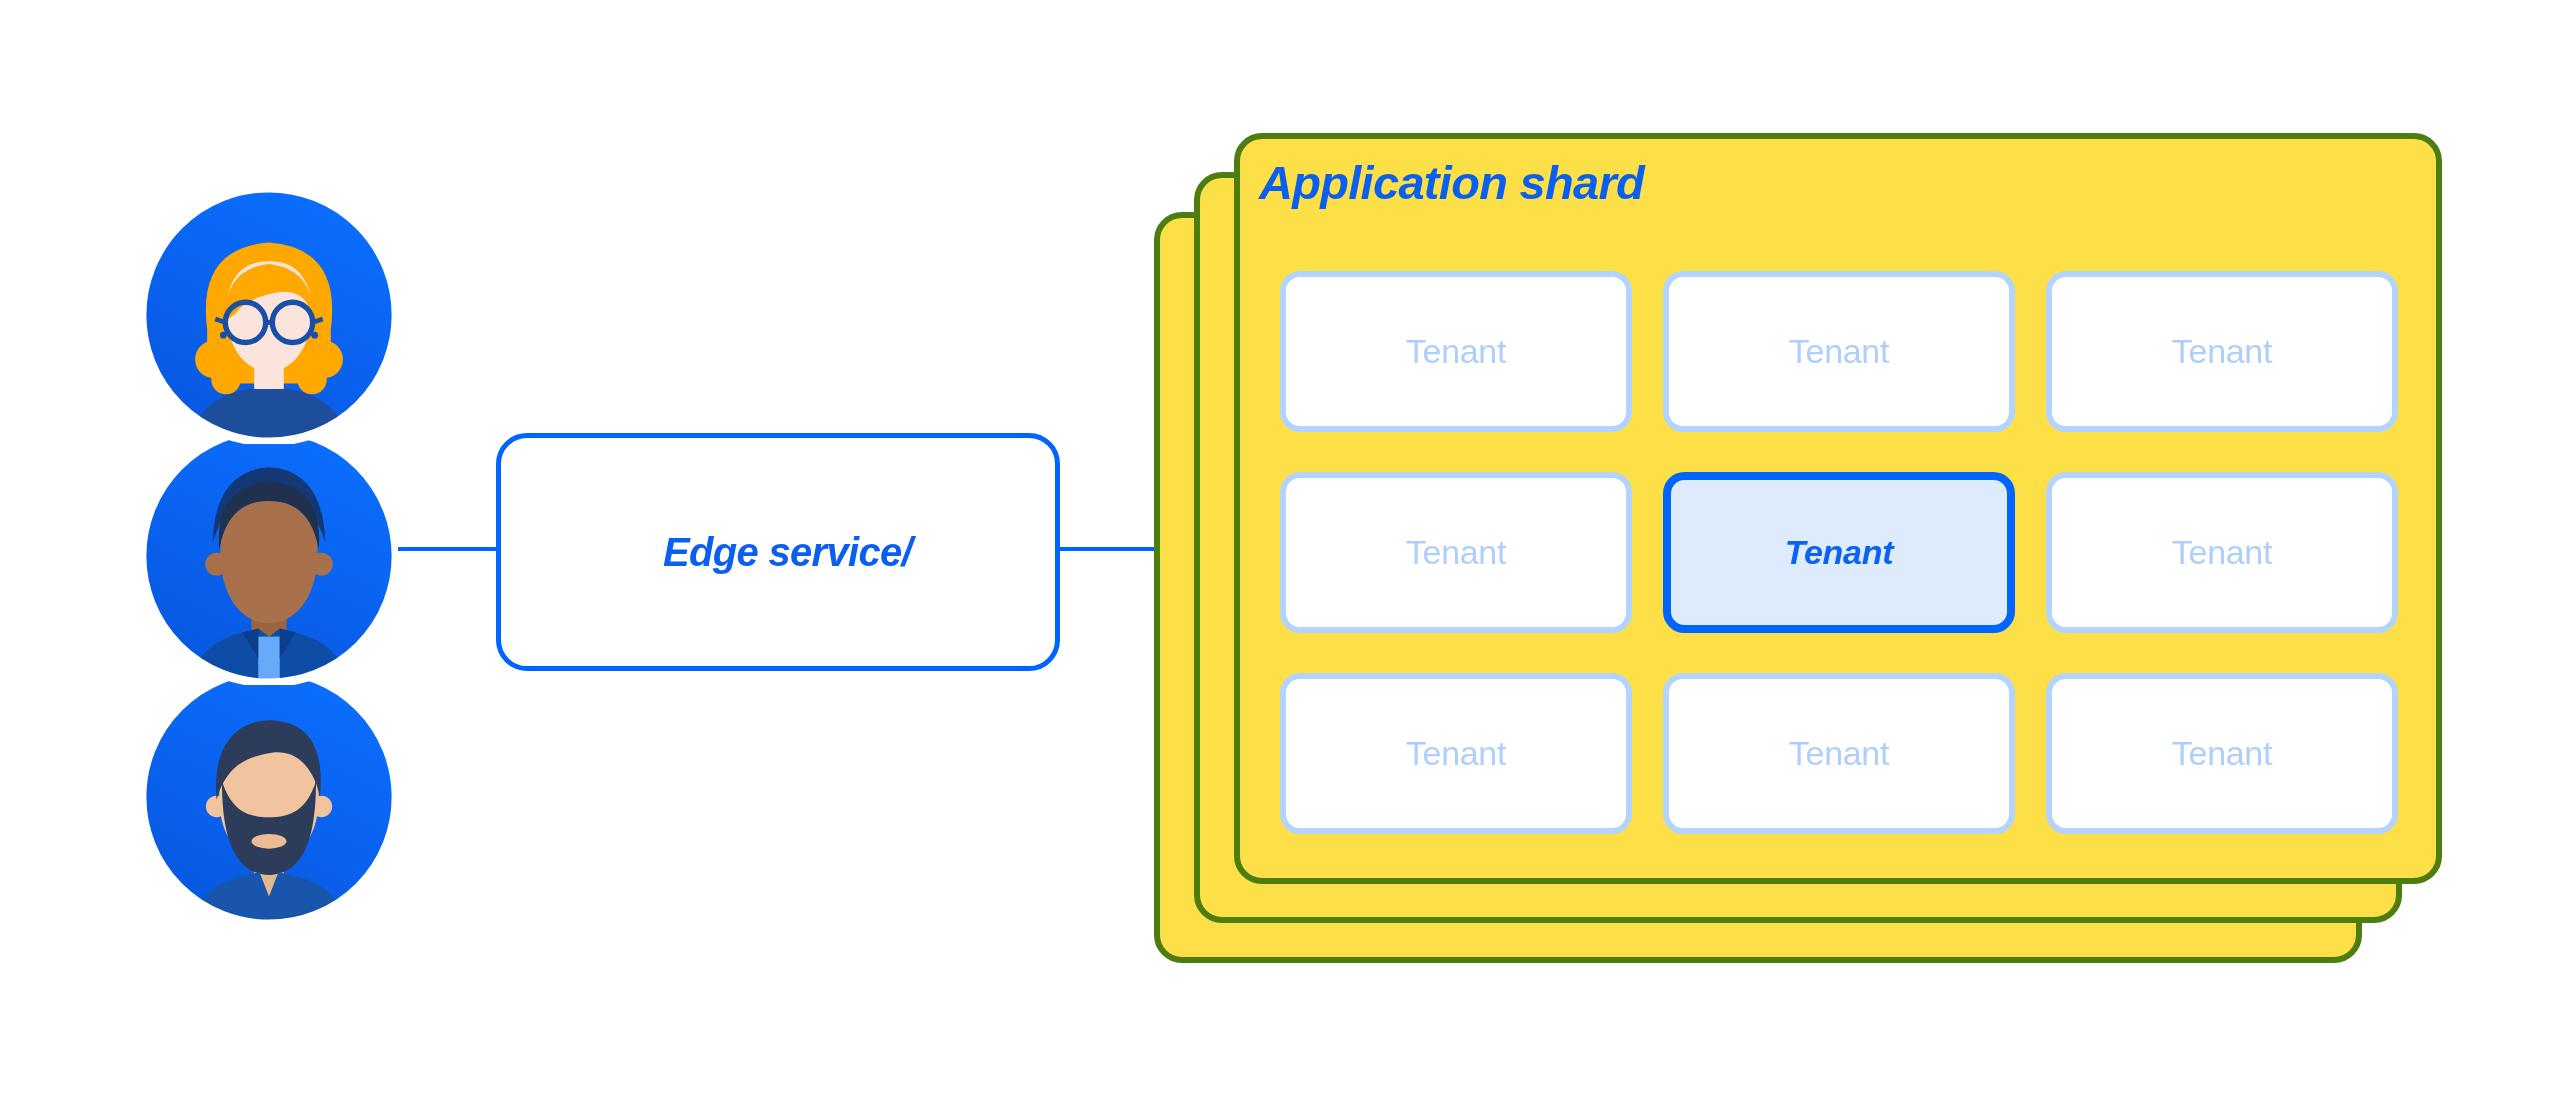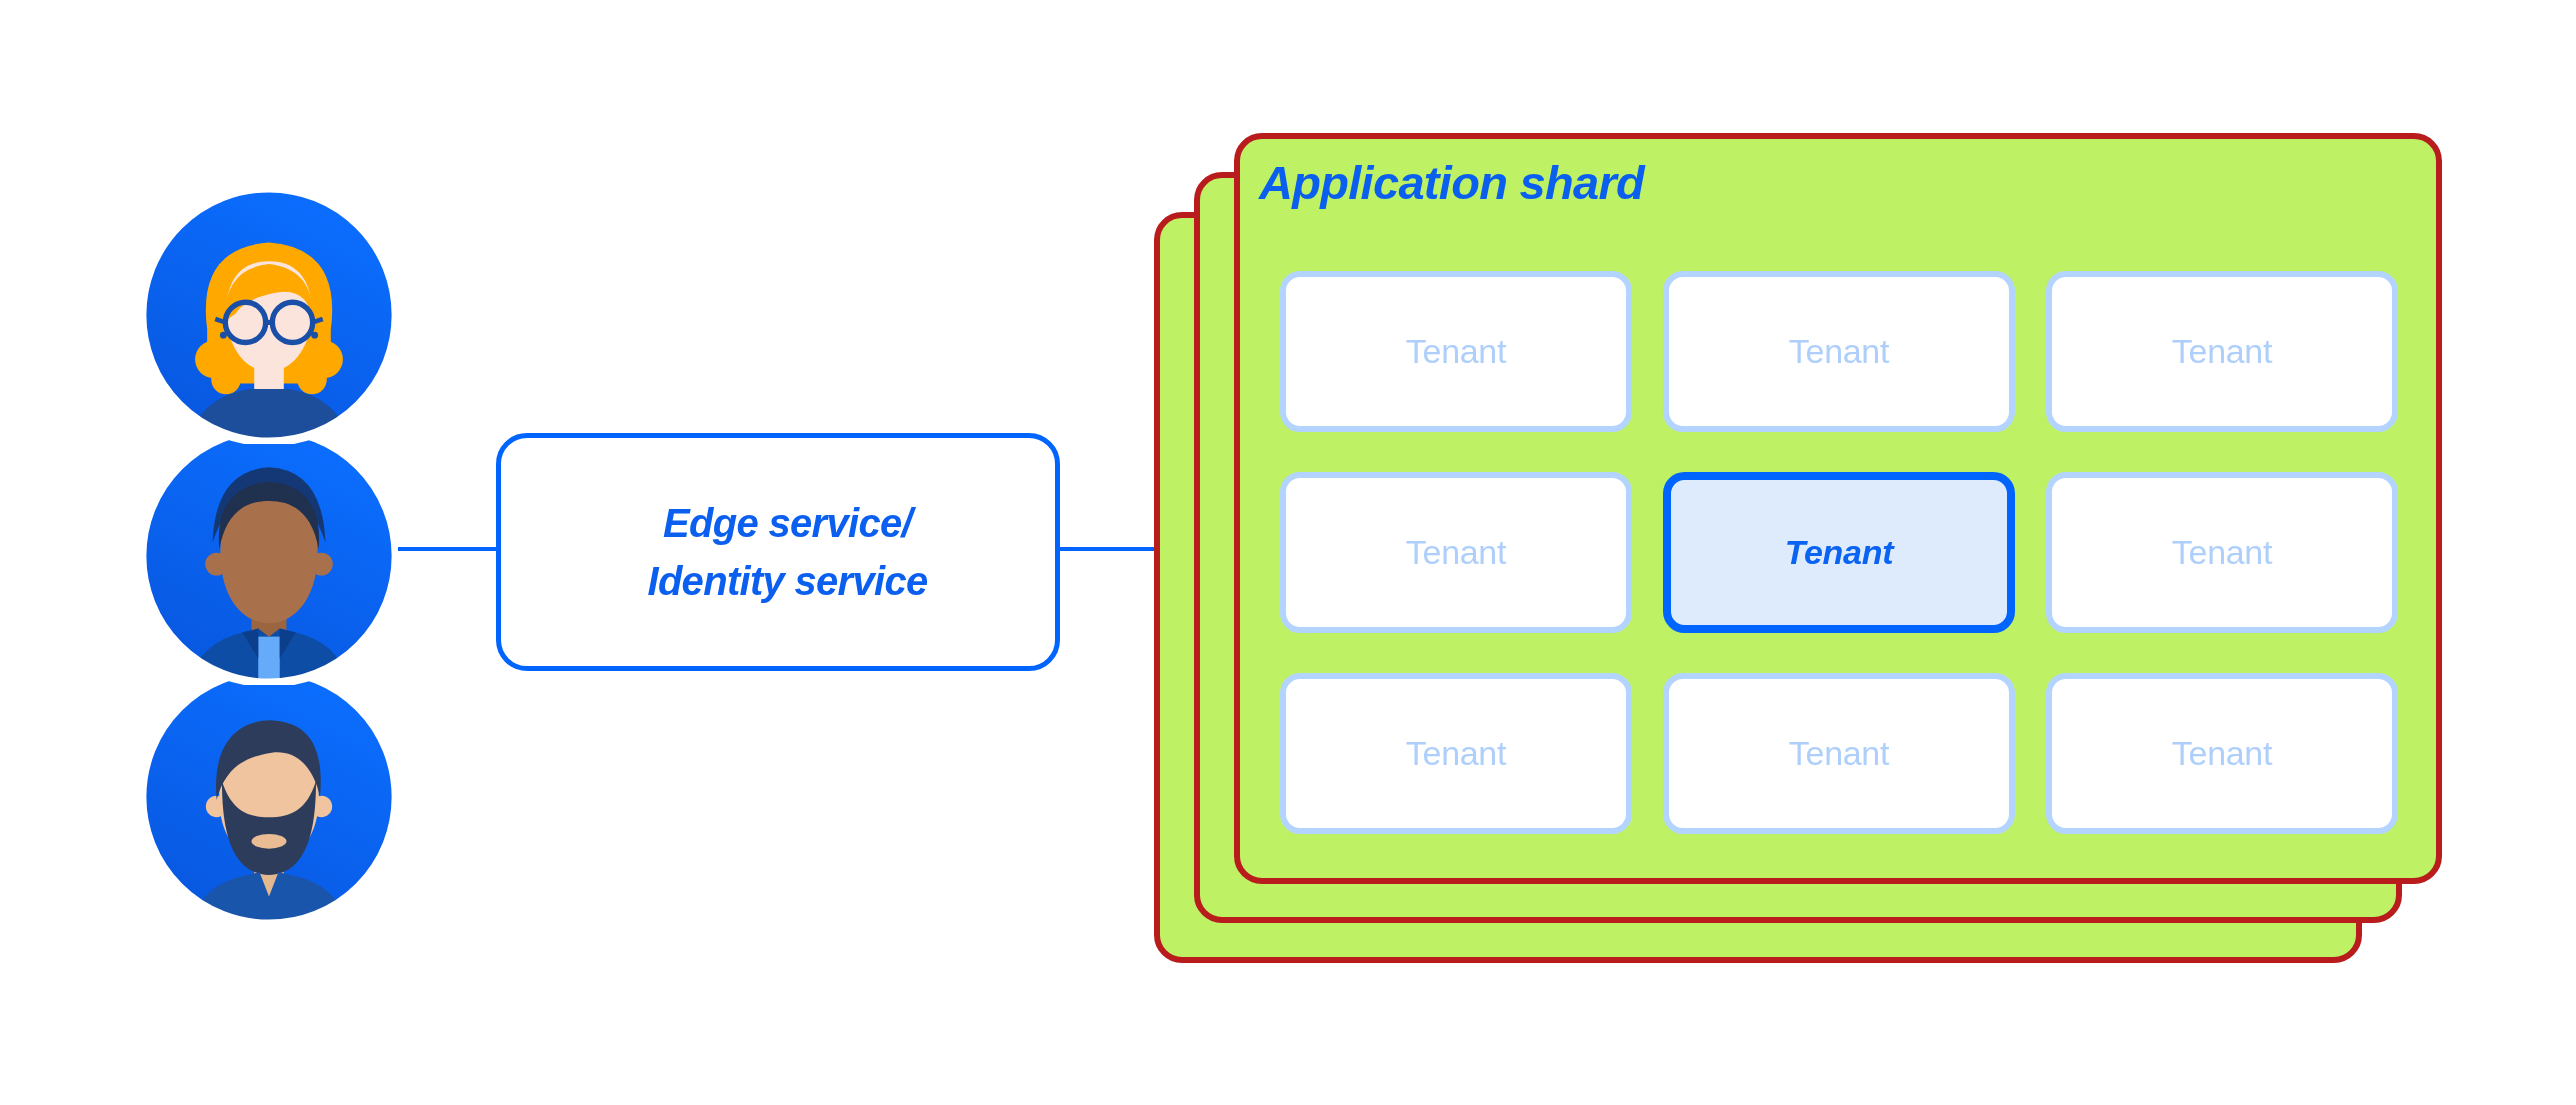--- a/index.html
+++ b/index.html
@@ -23,21 +23,21 @@
   .edge-box { position: absolute; left: 496px; top: 433px; width: 564px; height: 238px;
               box-sizing: border-box; background: #ffffff;
               border: 5.4px solid #0065FF; border-radius: 31px;
               display: flex; flex-direction: column; align-items: center; justify-content: center;
               z-index: 3; padding-left: 19px; }
   .edge-box .line { font-style: italic; font-weight: 600; font-size: 40px; line-height: 58px;
                     color: #0B5FEF; letter-spacing: -0.7px; white-space: nowrap; }
 
   
   .shard-card { position: absolute; width: 1208px; height: 751px; box-sizing: border-box;
-                background: #bef264; border: 6px solid #b91c1c; border-radius: 28px; }
+                background: #fde047; border: 6px solid #4d7c0f; border-radius: 28px; }
   .card-back   { left: 1154px; top: 212px; z-index: 1; }
   .card-middle { left: 1194px; top: 172px; z-index: 2; }
   .card-front  { left: 1234px; top: 133px; z-index: 3; }
 
   .shard-title { position: absolute; left: 19px; top: 20px;
                  font-style: italic; font-weight: 600; font-size: 47px; line-height: 48px;
                  color: #0B5FEF; letter-spacing: -0.7px; white-space: nowrap; }
 
   .tenant-grid { position: absolute; left: 40px; top: 132px;
                  display: grid; grid-template-columns: repeat(3, 352px);
@@ -139,21 +139,20 @@
       </g>
       <circle cx="192" cy="192" r="189" fill="none" stroke="#ffffff" stroke-width="13"></circle>
     </svg>
   </div>
 
   <div class="connector connector-left"></div>
   <div class="connector connector-right"></div>
 
   <div class="edge-box">
     <div class="line">Edge service/</div>
-    <div class="line">Identity service</div>
   </div>
 
   <div class="shard-card card-back"></div>
   <div class="shard-card card-middle"></div>
   <div class="shard-card card-front">
     <div class="shard-title">Application shard</div>
     <div class="tenant-grid">
       <div class="tenant">Tenant</div>
       <div class="tenant">Tenant</div>
       <div class="tenant">Tenant</div>

